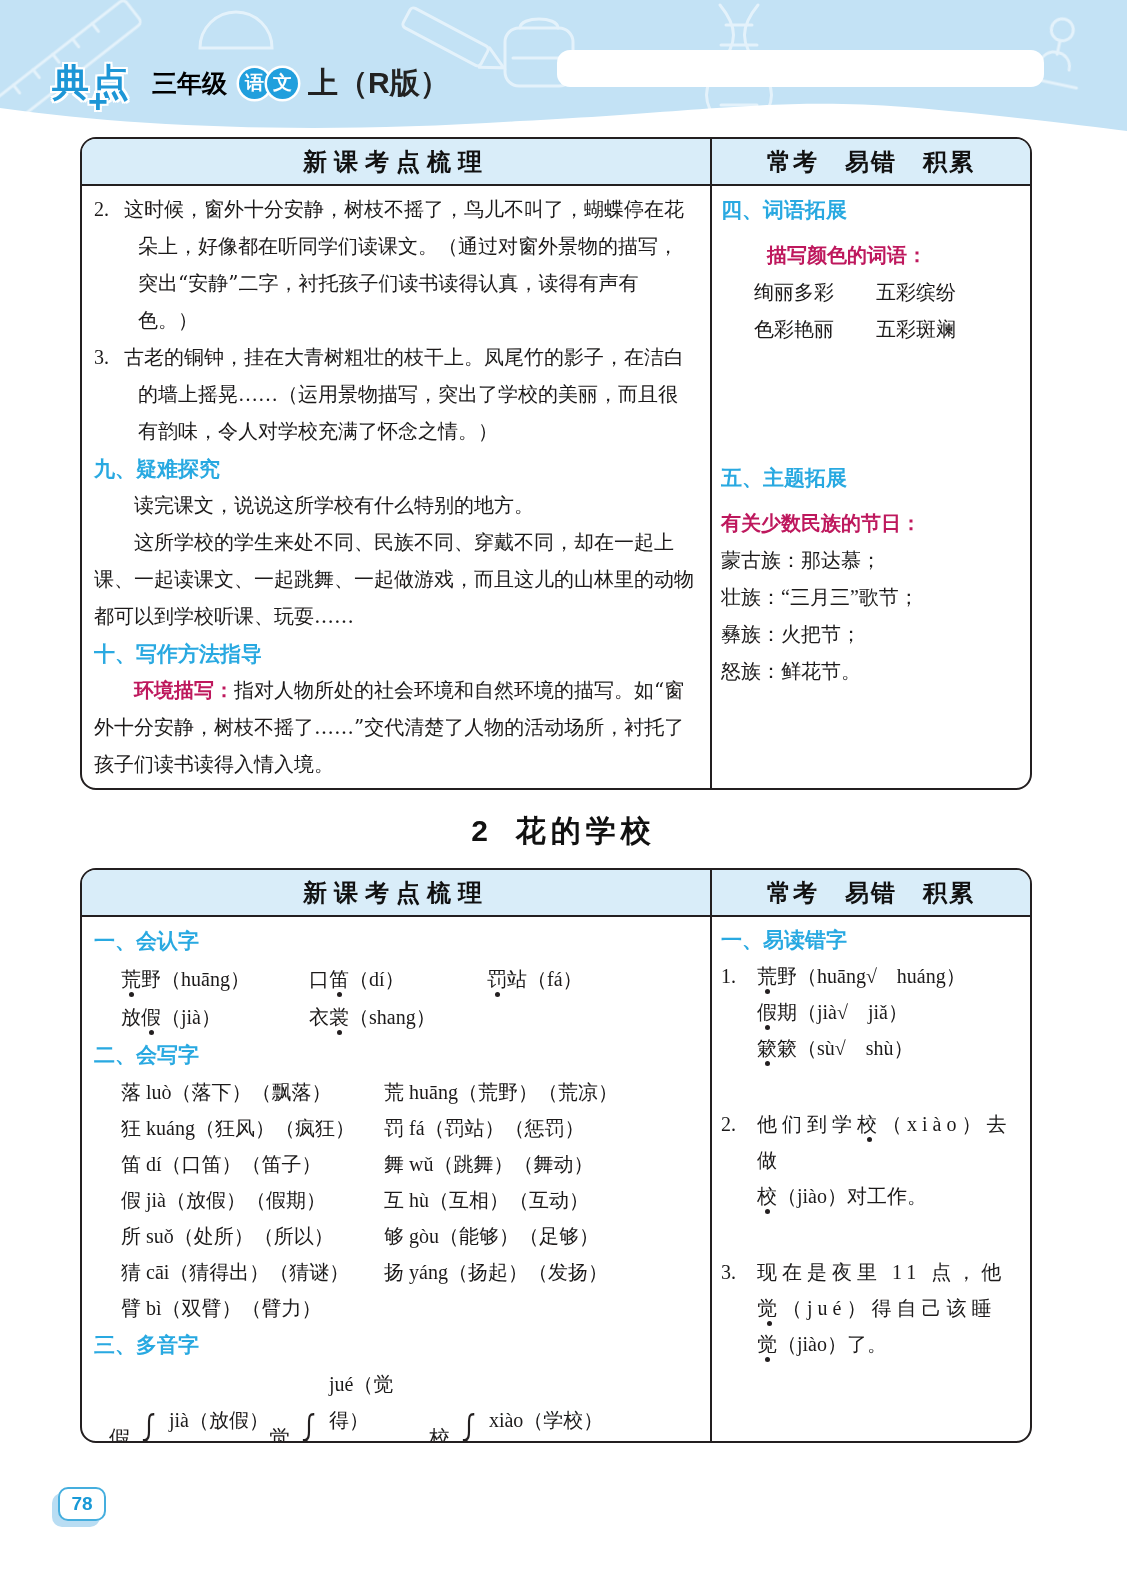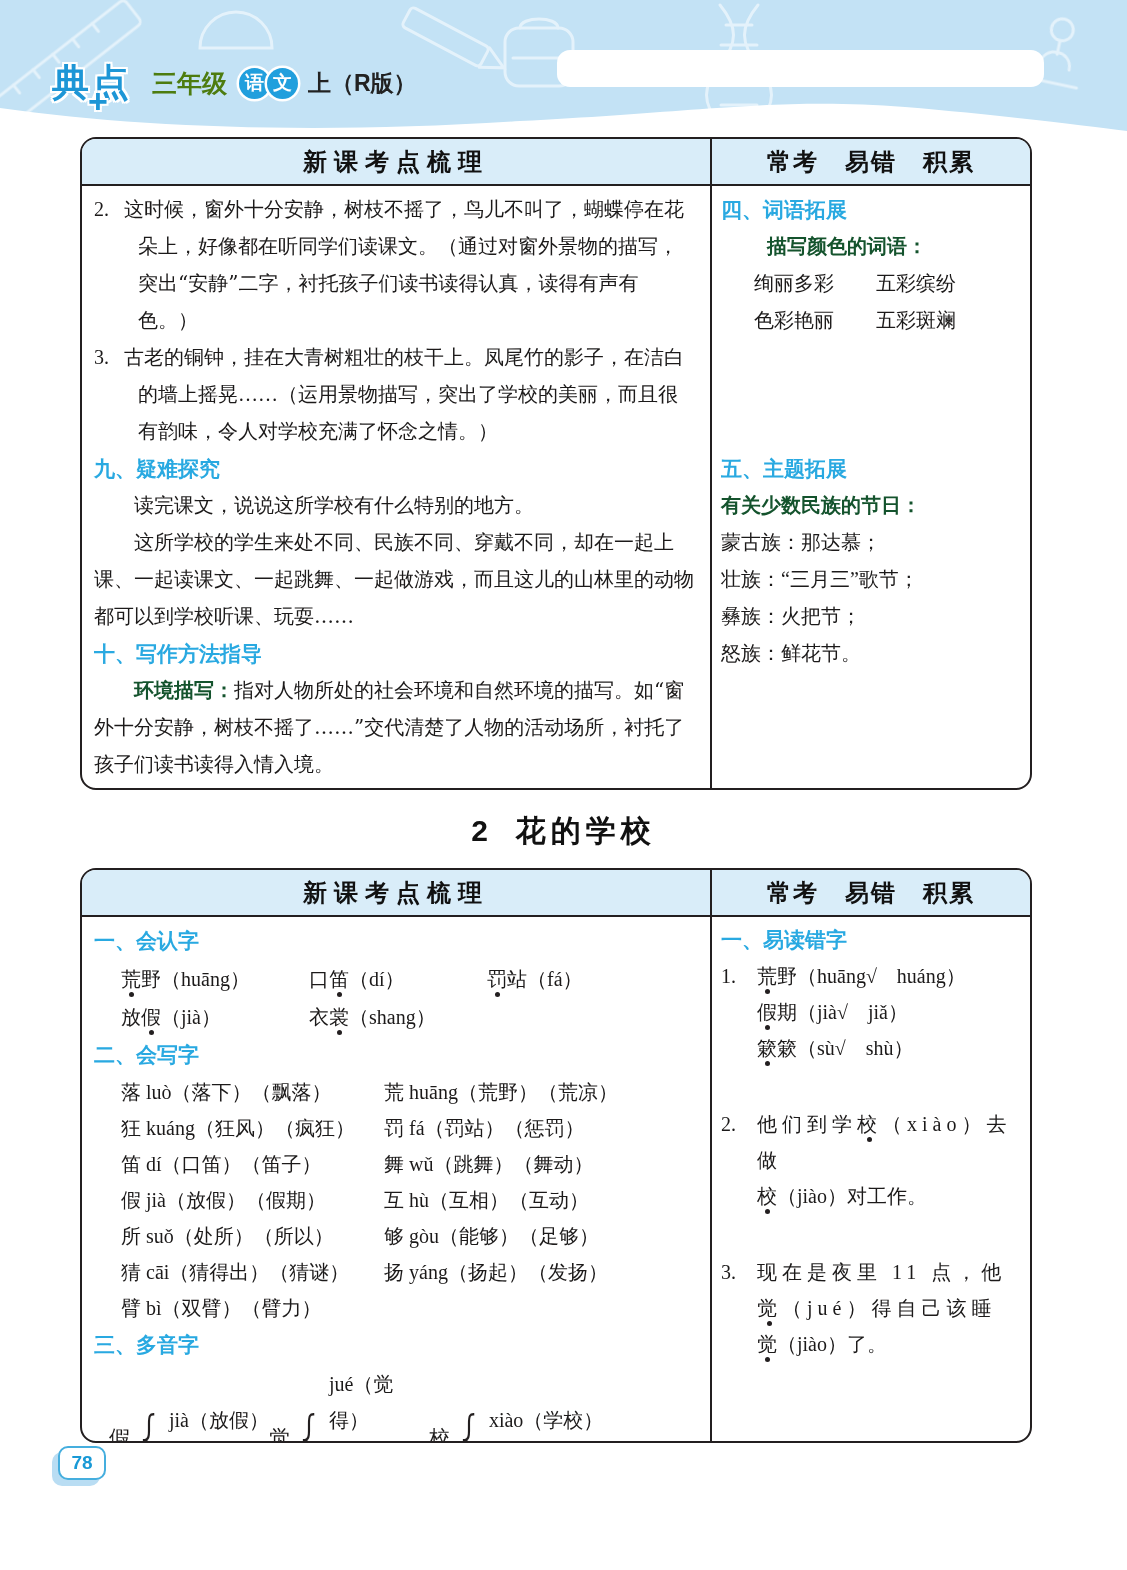--- a/index.html
+++ b/index.html
@@ -13,41 +13,41 @@
   }
   
   .band { position:absolute; left:0; top:0; width:1127px; height:132px; background:#c3e2f5; }
   .band svg { position:absolute; left:0; top:0; }
   .white-bar { position:absolute; left:557px; top:50px; width:487px; height:37px; background:#ffffff; border-radius:13px; }
   .brand { position:absolute; left:52px; top:58px; display:flex; align-items:center; font-family:"Liberation Sans", sans-serif; }
   .logo { position:relative; font-weight:900; font-size:37px; letter-spacing:3px; color:#1d96d6; padding-right:14px;
           text-shadow:-2px -2px 0 #fff,2px -2px 0 #fff,-2px 2px 0 #fff,2px 2px 0 #fff,0 -2px 0 #fff,0 2px 0 #fff,-2px 0 0 #fff,2px 0 0 #fff; }
   .logo .plus { position:absolute; left:36px; top:24px; font-size:34px; font-weight:900; color:#1d96d6;
           text-shadow:-2px -2px 0 #fff,2px -2px 0 #fff,-2px 2px 0 #fff,2px 2px 0 #fff; }
-  .grade { font-size:25px; font-weight:700; color:#4d7c0f; margin-left:6px; }
+  .grade { font-size:25px; font-weight:700; color:#000000; margin-left:6px; }
   .subject { display:flex; margin:0 10px 0 12px; }
   .subject .ball { width:31px; height:31px; border-radius:50%; background:#219fdd; color:#fff; font-size:19px; font-weight:700;
           display:flex; align-items:center; justify-content:center; box-shadow:0 0 0 2.5px #ffffff; }
   .subject .ball + .ball { margin-left:-3px; }
-  .edition { font-size:23px; font-weight:700; color:#222; }
+  .edition { font-size:30px; font-weight:700; color:#222; }
 
   
   .sheet { position:absolute; left:80px; width:952px; border:2.5px solid #231f20; border-radius:16px; background:#fff;
            display:flex; flex-direction:column; overflow:hidden; }
   .sheet1 { top:137px; height:653px; }
   .sheet2 { top:868px; height:575px; }
   .hdr { flex:0 0 47px; display:flex; background:#d9edf9; border-bottom:2.5px solid #231f20;
          font-family:"Liberation Sans", sans-serif; font-weight:700; font-size:24px; color:#111; }
   .hdr-l { width:630px; border-right:2.5px solid #231f20; display:flex; align-items:center; justify-content:center; letter-spacing:7px; }
   .hdr-r { flex:1; display:flex; align-items:center; justify-content:center; letter-spacing:2px; }
   .bdy { flex:1; display:flex; min-height:0; }
   .cl { width:630px; border-right:2.5px solid #231f20; padding:5px 14px 0 12px; }
   .cr { flex:1; padding:5px 12px 0 9px; }
   .h-blue { font-family:"Liberation Sans", sans-serif; font-weight:700; color:#29a9e1; font-size:21px; }
-  .h-bold { font-family:Liberation Sans, sans-serif; font-weight:700; color:#14532d; }
+  .h-bold { font-family:Liberation Sans, sans-serif; font-weight:700; color:#be185d;margin-top:9px; }
 
   
   .t1l { font-size:20px; line-height:37px; }
   .t1l .hang { padding-left:44px; text-indent:-44px; }
   .t1l .num { display:inline-block; width:30px; text-indent:0; }
   .t1l p.ind { text-indent:2em; }
   .kai { font-family:"DejaVu Serif", serif; }
   
   .t1r { font-size:20px; line-height:37px; }
   .t1r .sub { padding-left:46px; }
@@ -81,21 +81,21 @@
   .du { position:relative; }
   .du::after { content:""; position:absolute; left:50%; margin-left:-2.5px; bottom:-7px; width:5px; height:5px; border-radius:50%; background:#231f20; }
 
   
   .lesson { position:absolute; left:0; top:806px; width:1127px; height:50px; display:flex; align-items:center; justify-content:center;
             font-family:"Liberation Sans", sans-serif; font-weight:700; font-size:30px; color:#111; }
   .lesson .no { margin-right:28px; }
   .lesson .nm { letter-spacing:5px; }
 
   
-  .pagenum { position:absolute; left:58px; top:1446px; min-width:48px; height:34px; background:#fff;
+  .pagenum { position:absolute; left:58px; top:1487px; min-width:48px; height:34px; background:#fff;
              border:2.5px solid #45aede; border-radius:10px; color:#1899d6; font-family:"Liberation Sans", sans-serif;
              font-weight:700; font-size:19px; display:flex; align-items:center; justify-content:center;
              box-shadow:-6px 6px 0 0 #b9ddf3; }
 </style>
 </head>
 <body>
 
 <div class="band">
   <svg width="1127" height="132" viewBox="0 0 1127 132">
     <g stroke="#ffffff" stroke-width="3" fill="none" opacity="0.55" stroke-linecap="round">

